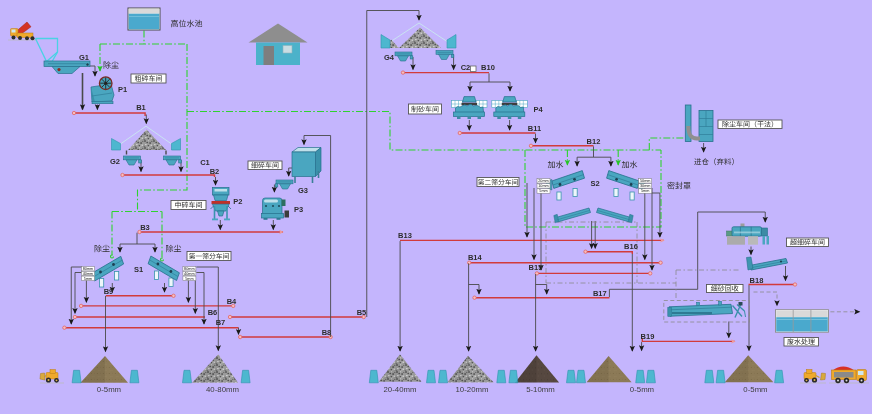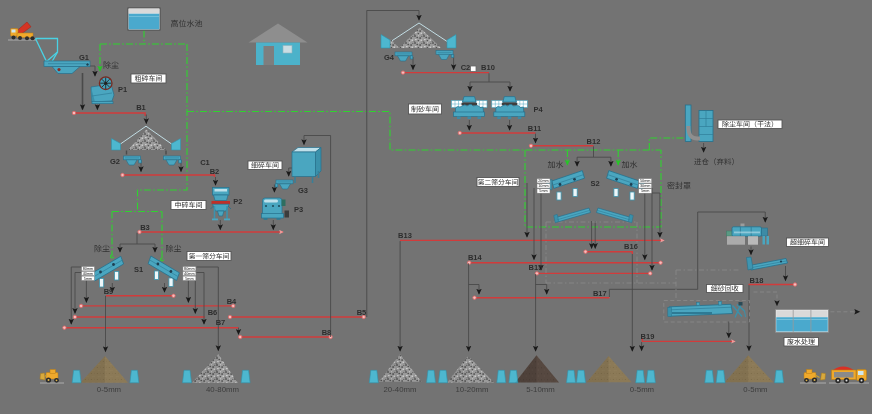--- a/index.html
+++ b/index.html
@@ -1,17 +1,17 @@
 <!DOCTYPE html>
 <html><head>
 <meta charset="utf-8">
 <style>
 html,body{margin:0;padding:0;background:#ffffff;}
 *{font-family:"Liberation Sans",sans-serif;}
-#stage{position:relative;width:872px;height:414px;background:#737373;overflow:hidden;}
+#stage{position:relative;width:872px;height:414px;background:#c4b5fd;overflow:hidden;}
 svg{position:absolute;left:0;top:0;}
 </style>
 </head>
 <body>
 <div id="stage">
 <svg width="872" height="414" viewBox="0 0 872 414">
 <defs>
 <marker id="ab" markerWidth="8" markerHeight="6" refX="5.2" refY="3" orient="auto" markerUnits="userSpaceOnUse">
           <path d="M0 0.3 L6 3 L0 5.7 L1.1 3 Z" fill="#1a1a1a"></path>
         </marker>

